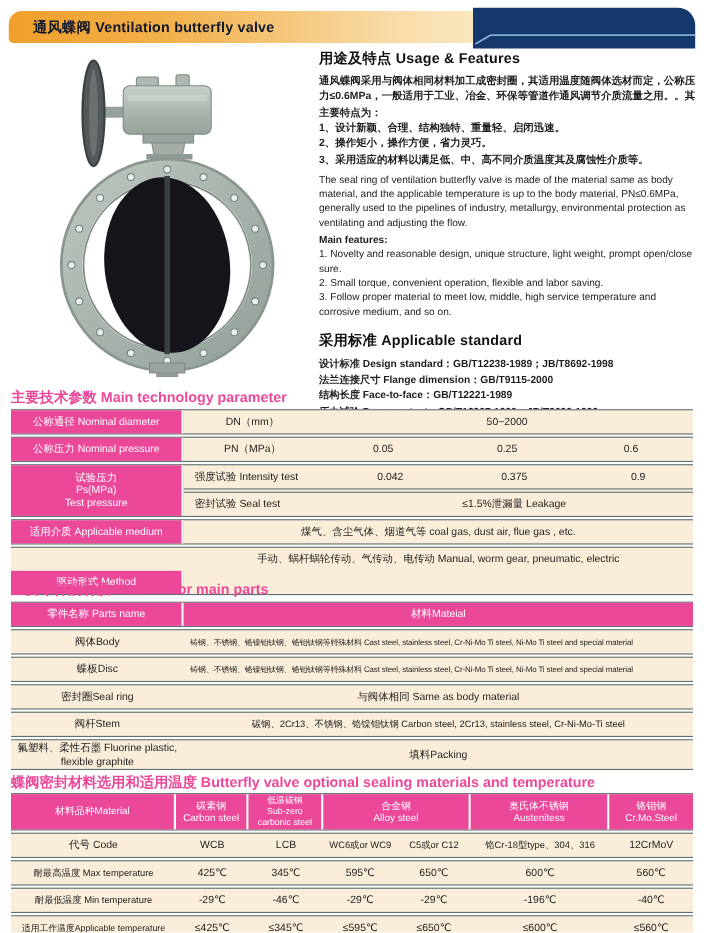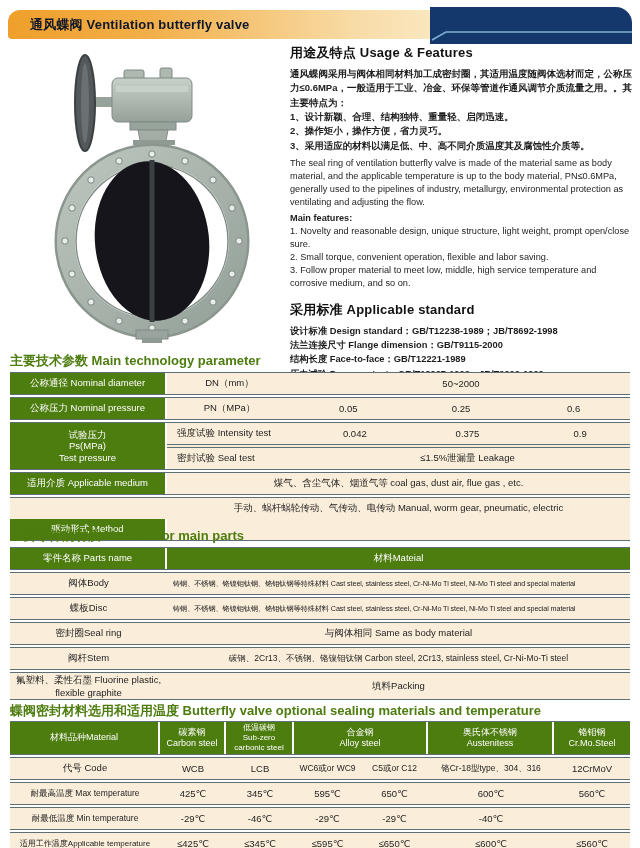--- a/index.html
+++ b/index.html
@@ -32,34 +32,34 @@
   .rcol { position:absolute; left:290px; top:0; width:344px; }
   h2.sec { font-size:13px; font-weight:bold; color:#111; margin-bottom:5px; letter-spacing:.2px; }
   .zh { font-size:9.5px; line-height:1.5; font-weight:bold; color:#1d1d1d; }
   .zh-item { font-size:9.5px; line-height:1.55; font-weight:bold; color:#1d1d1d; }
   .en { font-size:9.2px; line-height:1.42; color:#1d1d1d; margin-top:3px; }
   .en-b { font-weight:bold; }
   .en-item { font-size:9.2px; line-height:1.42; color:#1d1d1d; }
   .std-line { font-size:9.3px; line-height:1.55; color:#1d1d1d; font-weight:bold; }
   .std-wrap { margin-top:10px; }
   
-  .sec-abs { position:absolute; left:10px; font-size:13px; font-weight:bold; color:#4d7c0f; }
+  .sec-abs { position:absolute; left:10px; font-size:13px; font-weight:bold; color:#ec4899; }
   
   .tbl { position:absolute; left:10px; width:620px; }
   .trow {
     display:grid; background:#FAEEDA;
     border-top:1px solid #5E7076; border-bottom:1px solid #5E7076;
     margin-bottom:2px;
   }
   .cell {
     display:flex; align-items:center; justify-content:center;
     text-align:center; font-size:9.5px; padding:1px 3px; min-height:21px;
     color:#1d1d1d;
   }
-  .cell.blue { background:#4d7c0f; color:#ffffff; font-weight:normal; }
+  .cell.blue { background:#ec4899; color:#ffffff; font-weight:normal; }
   .cell.wdiv { border-right:2px solid #ffffff; }
   .cell.leftal { justify-content:flex-start; text-align:left; padding-left:10px; }
   .preline { white-space:pre-line; line-height:1.2; }
   .nowrap { white-space:nowrap; }
   
   .t1 .trow { grid-template-columns:157px 125px 1fr 1fr 1fr; }
   .t1 .span3 { grid-column:3 / 6; }
   .t1 .span4 { grid-column:2 / 6; }
   .t1-comp { display:grid; grid-template-columns:157px 1fr; border-top:1px solid #5E7076; border-bottom:1px solid #5E7076; margin-bottom:2px; background:#FAEEDA; }
   .t1-sub { display:grid; grid-template-columns:125px 1fr 1fr 1fr;gap:13px; }
@@ -280,20 +280,21 @@
       <div class="cell">650℃</div>
       <div class="cell">600℃</div>
       <div class="cell">560℃</div>
     </div>
     <div class="trow">
       <div class="cell small85">耐最低温度 Min temperature</div>
       <div class="cell">-29℃</div>
       <div class="cell">-46℃</div>
       <div class="cell">-29℃</div>
       <div class="cell">-29℃</div>
+      <div class="cell">-196℃</div>
       <div class="cell">-40℃</div>
     </div>
     <div class="trow">
       <div class="cell lblsmall nowrap">适用工作温度Applicable temperature</div>
       <div class="cell">≤425℃</div>
       <div class="cell">≤345℃</div>
       <div class="cell">≤595℃</div>
       <div class="cell">≤650℃</div>
       <div class="cell">≤600℃</div>
       <div class="cell">≤560℃</div>

